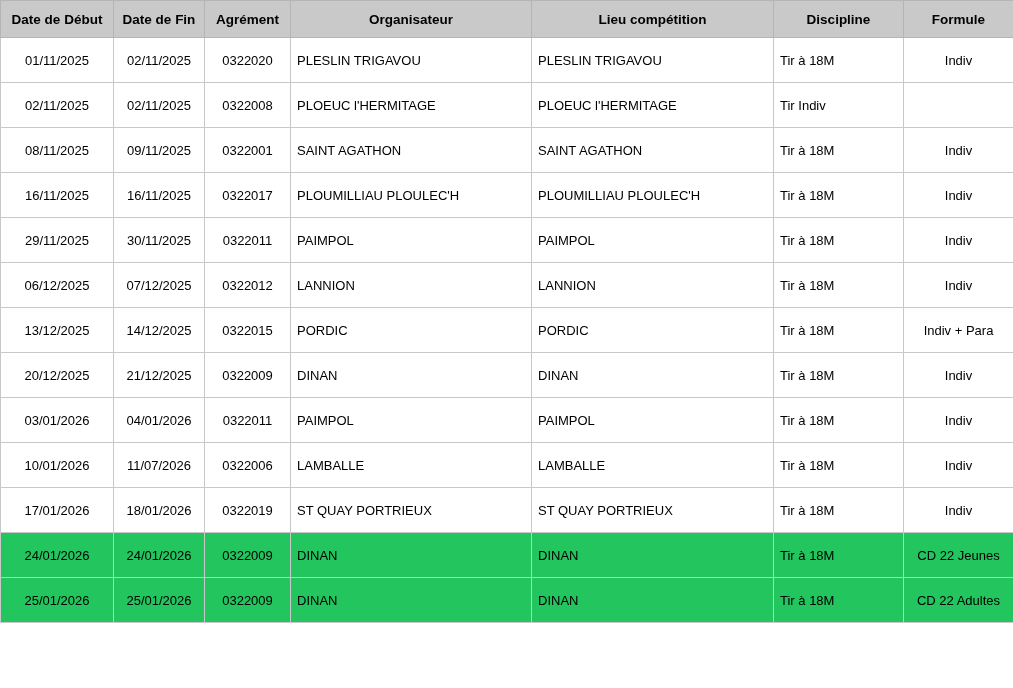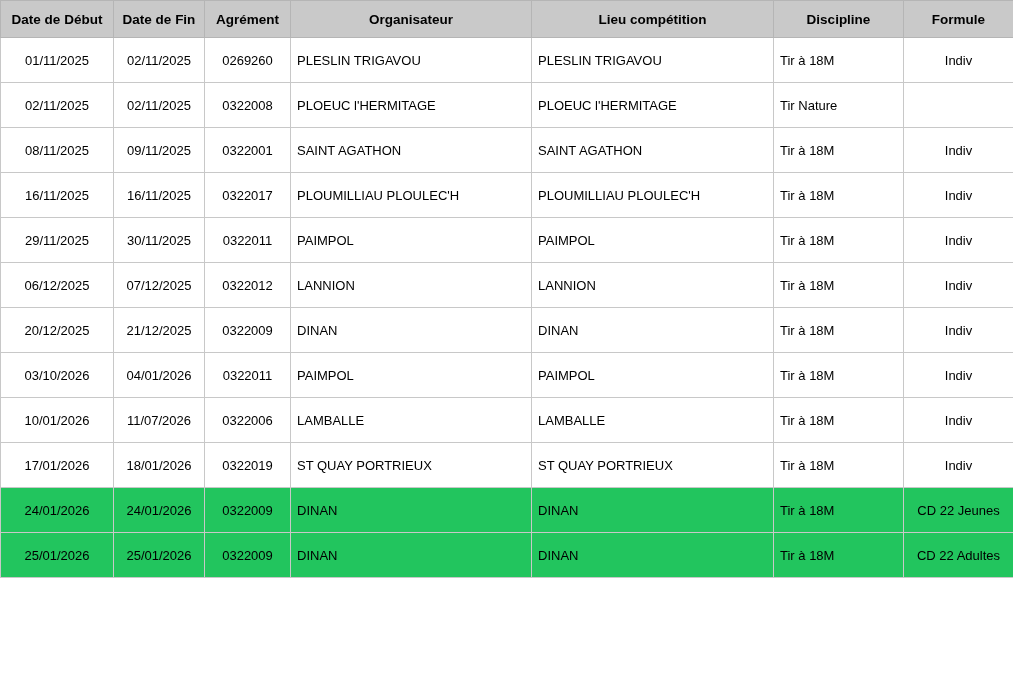--- a/index.html
+++ b/index.html
@@ -75,33 +75,33 @@
       <th>Organisateur</th>
       <th>Lieu compétition</th>
       <th>Discipline</th>
       <th>Formule</th>
     </tr>
   </thead>
   <tbody id="table-body">
       <tr>
         <td class="center">01/11/2025</td>
         <td class="center">02/11/2025</td>
-        <td class="center">0269260</td>
+        <td class="center">0322020</td>
         <td class="left">PLESLIN TRIGAVOU</td>
         <td class="left">PLESLIN TRIGAVOU</td>
         <td class="left">Tir à 18M</td>
         <td class="center">Indiv</td>
       </tr>
       <tr>
         <td class="center">02/11/2025</td>
         <td class="center">02/11/2025</td>
         <td class="center">0322008</td>
         <td class="left">PLOEUC l'HERMITAGE</td>
         <td class="left">PLOEUC l'HERMITAGE</td>
-        <td class="left">Tir Nature</td>
+        <td class="left">Tir Indiv</td>
         <td class="center"></td>
       </tr>
       <tr>
         <td class="center">08/11/2025</td>
         <td class="center">09/11/2025</td>
         <td class="center">0322001</td>
         <td class="left">SAINT AGATHON</td>
         <td class="left">SAINT AGATHON</td>
         <td class="left">Tir à 18M</td>
         <td class="center">Indiv</td>
@@ -127,30 +127,39 @@
       <tr>
         <td class="center">06/12/2025</td>
         <td class="center">07/12/2025</td>
         <td class="center">0322012</td>
         <td class="left">LANNION</td>
         <td class="left">LANNION</td>
         <td class="left">Tir à 18M</td>
         <td class="center">Indiv</td>
       </tr>
       <tr>
+        <td class="center">13/12/2025</td>
+        <td class="center">14/12/2025</td>
+        <td class="center">0322015</td>
+        <td class="left">PORDIC</td>
+        <td class="left">PORDIC</td>
+        <td class="left">Tir à 18M</td>
+        <td class="center">Indiv + Para</td>
+      </tr>
+      <tr>
         <td class="center">20/12/2025</td>
         <td class="center">21/12/2025</td>
         <td class="center">0322009</td>
         <td class="left">DINAN</td>
         <td class="left">DINAN</td>
         <td class="left">Tir à 18M</td>
         <td class="center">Indiv</td>
       </tr>
       <tr>
-        <td class="center">03/10/2026</td>
+        <td class="center">03/01/2026</td>
         <td class="center">04/01/2026</td>
         <td class="center">0322011</td>
         <td class="left">PAIMPOL</td>
         <td class="left">PAIMPOL</td>
         <td class="left">Tir à 18M</td>
         <td class="center">Indiv</td>
       </tr>
       <tr>
         <td class="center">10/01/2026</td>
         <td class="center">11/07/2026</td>

